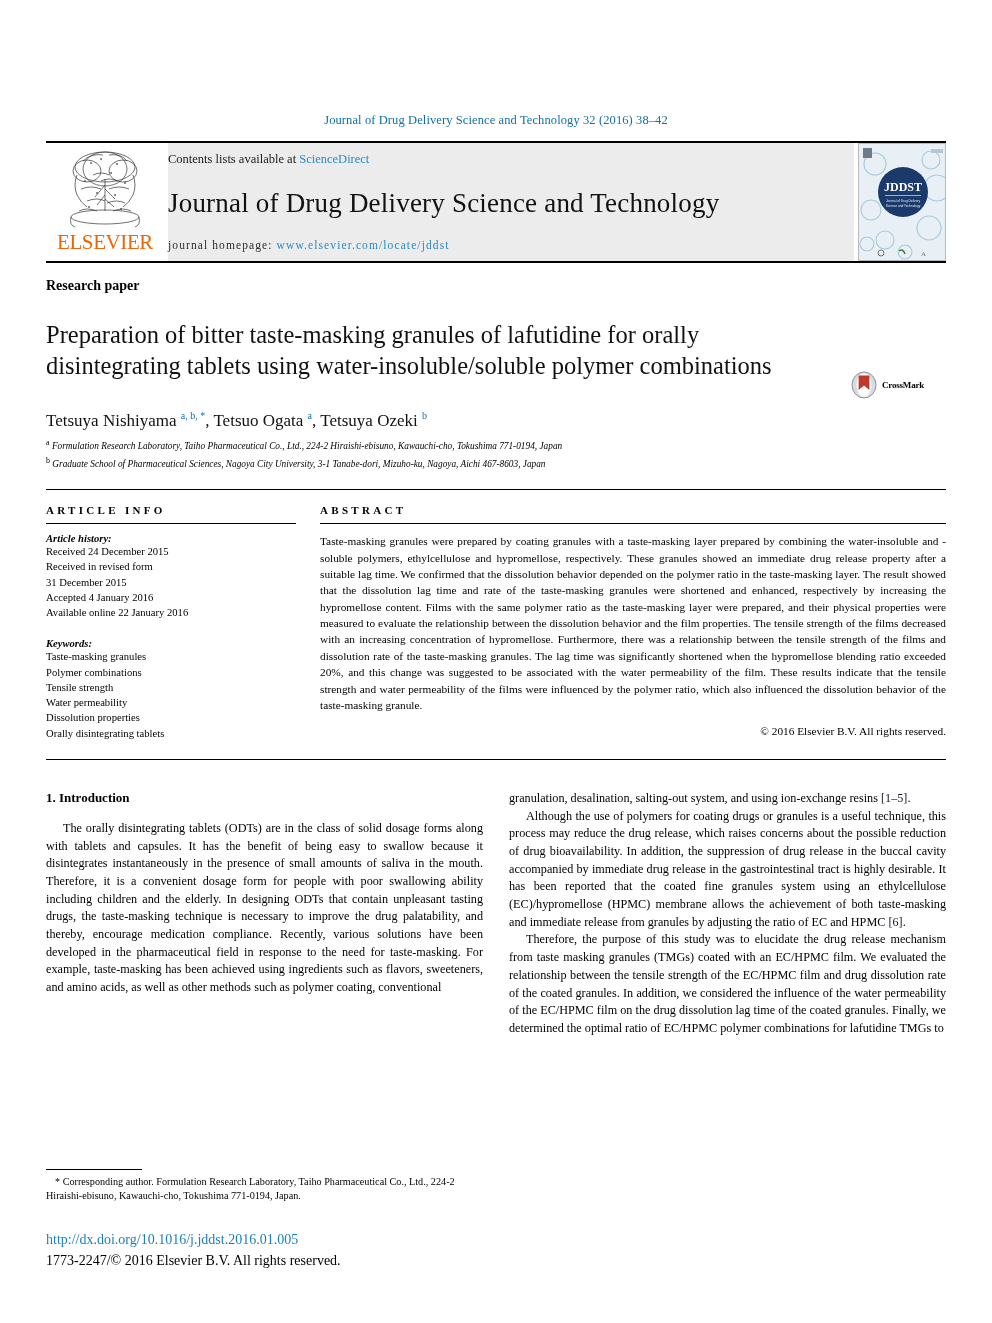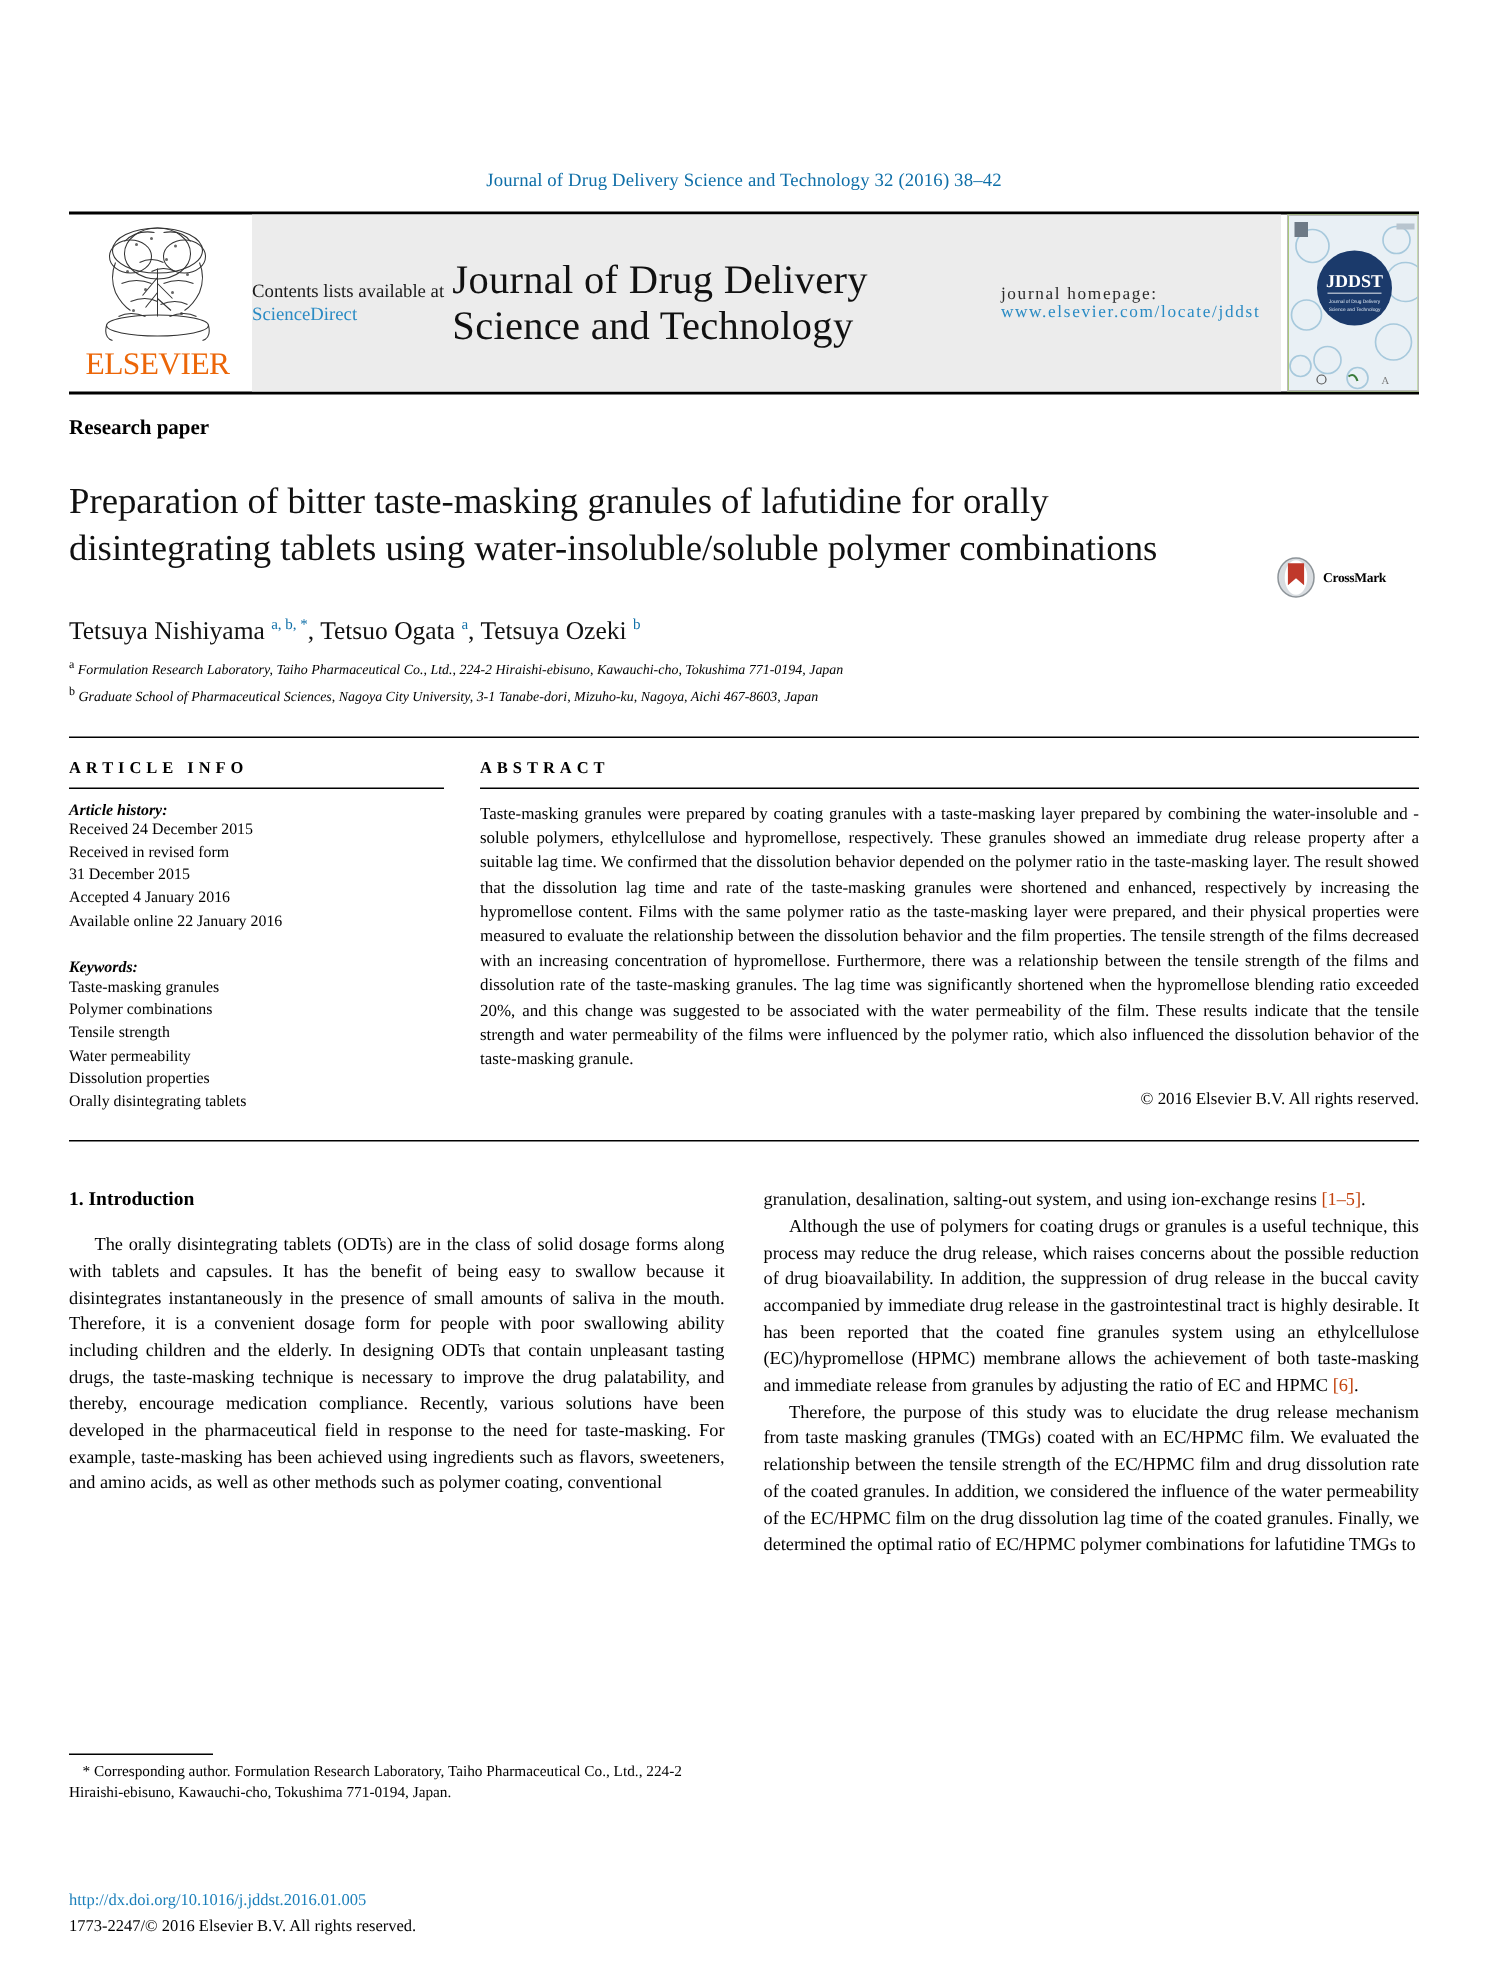--- a/index.html
+++ b/index.html
@@ -52,22 +52,22 @@
     letter-spacing: -0.4px;
     color: #ec6608;
     font-weight: 400;
     line-height: 1;
     margin-top: 1px;
   }
   .masthead-center {
     flex: 1 1 auto;
     background: #ececec;
     display: flex;
-    flex-direction: row;
-    align-items: center;
+    flex-direction: column;
+    align-items: flex-start;
     justify-content: space-between;
     padding: 9px 0 10px 0;
     margin-left: 4px;
     margin-right: 4px;
   }
   .contents-line {
     font-size: 12.5px;
     color: #1a1a1a;
   }
   .contents-line .sd-link { color: #2a8bc4; }
@@ -171,42 +171,42 @@
   .bcol { flex: 1 1 0; position: relative; }
   .h1 { font-size: 13px; font-weight: bold; margin-bottom: 14px; }
   .para {
     font-size: 12.2px;
     line-height: 1.45;
     text-align: justify;
     text-indent: 17px;
     margin: 0;
   }
   .para.nodent { text-indent: 0; }
-  .ref { color: #c2410c; }
+  .ref { color: #0f172a; }
 
   
   .footnote-zone {
     position: absolute;
     left: 46px;
     top: 1132px;
     width: 430px;
     font-size: 10.2px;
     line-height: 1.42;
   }
   .fn-rule { border-top: 1px solid #000; width: 96px; margin-bottom: 5px; }
   .fn-line { text-indent: 9px; }
   .fn-email { text-indent: 20px; }
   .fn-email i { font-weight: bold; }
   .link-blue { color: #1a7fba; }
   .doi-zone {
     position: absolute;
     left: 46px;
-    top: 1222px;
+    top: 1192px;
     width: 430px;
-    font-size: 11px;
+    font-size: 14px;
     line-height: 1.5;
   }
   .doi-zone .doi { color: #1a7fba; }
 </style>
 </head>
 <body>
 
 <div class="page">
 
   <div class="runninghead">Journal of Drug Delivery Science and Technology 32 (2016) 38–42</div>

